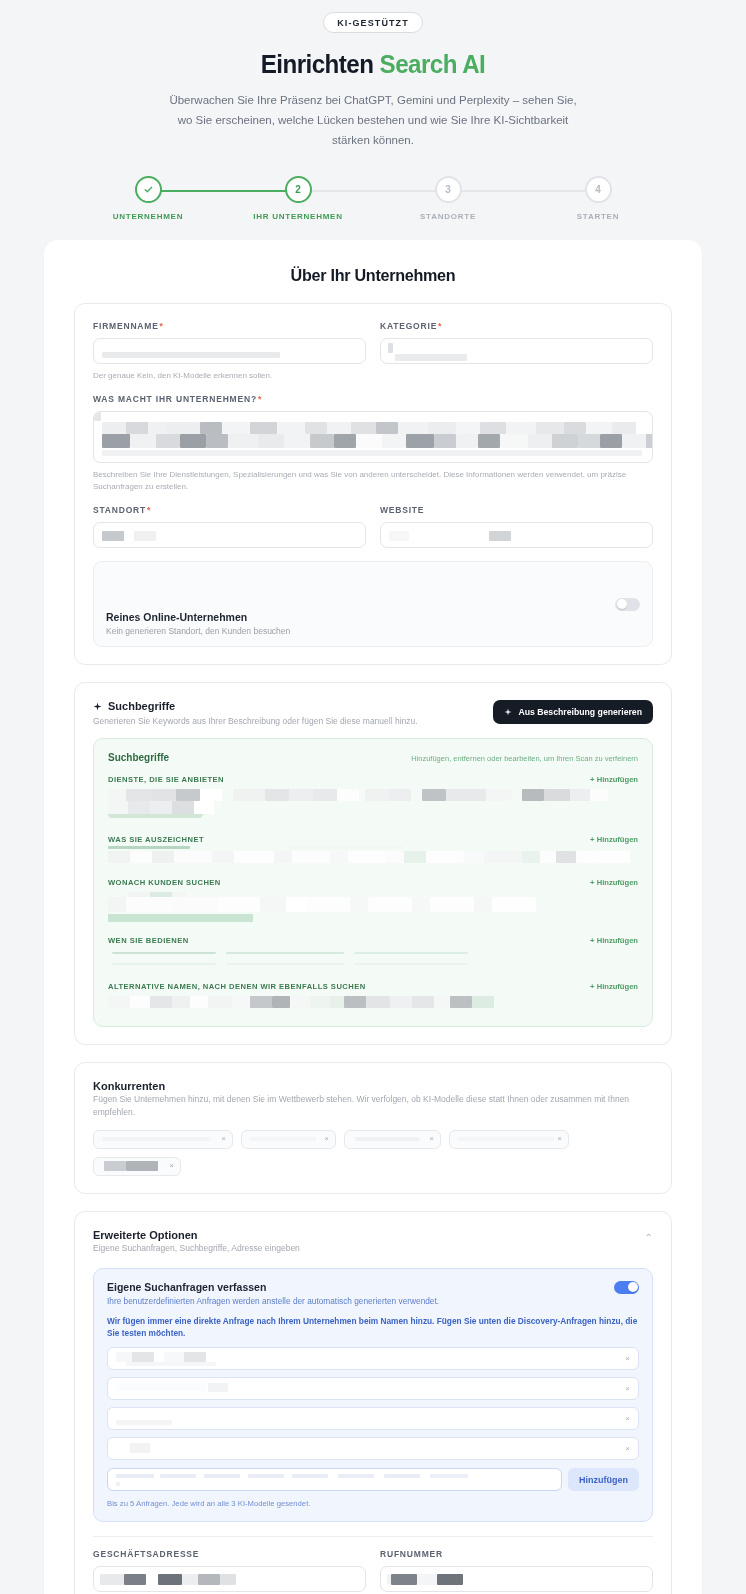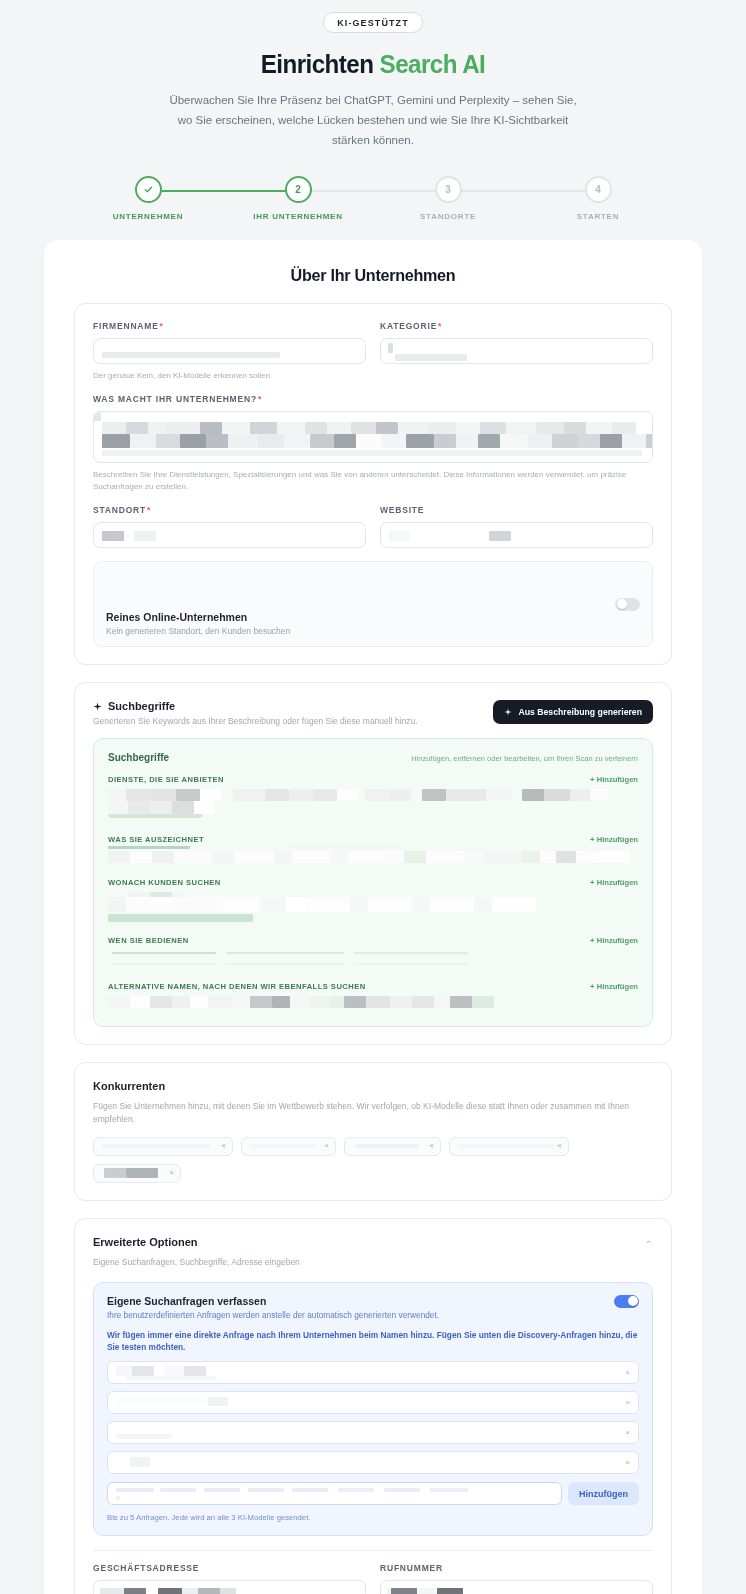--- a/index.html
+++ b/index.html
@@ -134,21 +134,21 @@
   .kw-box-title { font-size: 10px; font-weight: 700; color: #2f6b43; }
   .kw-box-note { font-size: 7.5px; color: #6fae85; }
   .kw-group { margin-top: 12px; }
   .kw-group-head { display: flex; justify-content: space-between; align-items: center; }
   .kw-cat { font-size: 7.6px; font-weight: 700; letter-spacing: 0.45px; color: #3c7a51; }
   .kw-add { font-size: 7.6px; font-weight: 700; color: #4e9c67; cursor: pointer; }
   .kw-chips { position: relative; margin-top: 5px; }
 
   
   .sec-title { font-size: 11px; font-weight: 700; color: #1a212c; }
-  .sec-sub { font-size: 8.5px; color: #a2a7af; margin-top: 8px; line-height: 1.5; }
+  .sec-sub { font-size: 8.5px; color: #a2a7af; margin-top: 1px; line-height: 1.5; }
   .chips { display: flex; flex-wrap: wrap; gap: 8px; margin-top: 11px; }
   .chip {
     height: 19px; border: 1px solid #e6e8eb; border-radius: 6px; background: #fafbfc;
     display: flex; align-items: center; padding: 0 6px 0 8px; gap: 6px; position: relative;
   }
   .chip .cbody { position: relative; height: 100%; }
   .chip .cx { font-size: 8px; color: #a7adb5; line-height: 1; cursor: pointer; }
 
   
   .adv-head { display: flex; justify-content: space-between; align-items: flex-start; cursor: pointer; }

